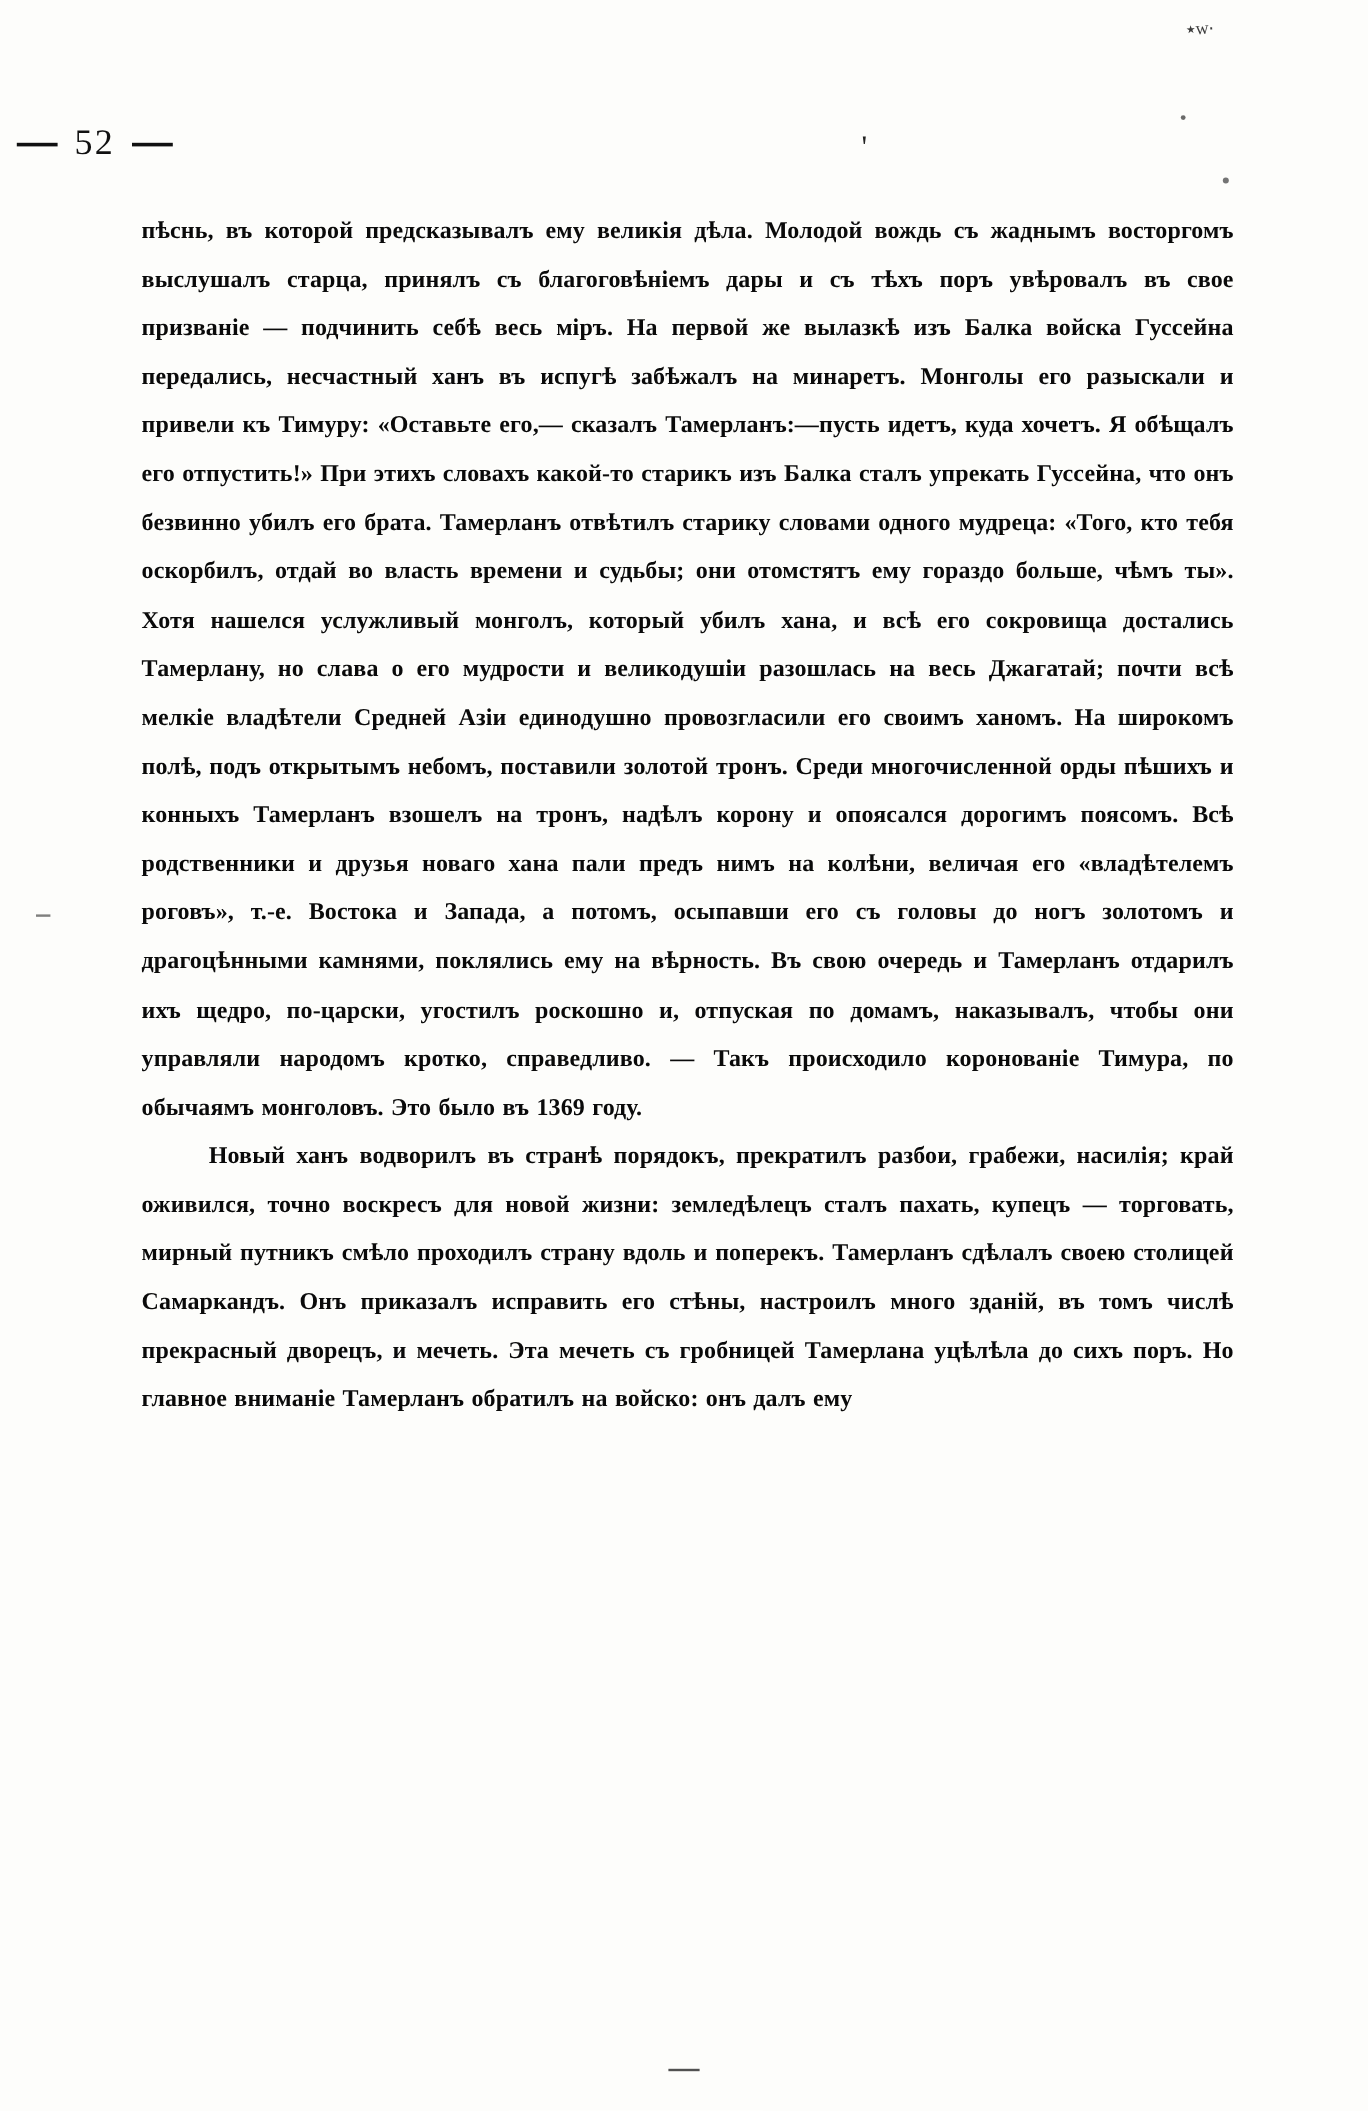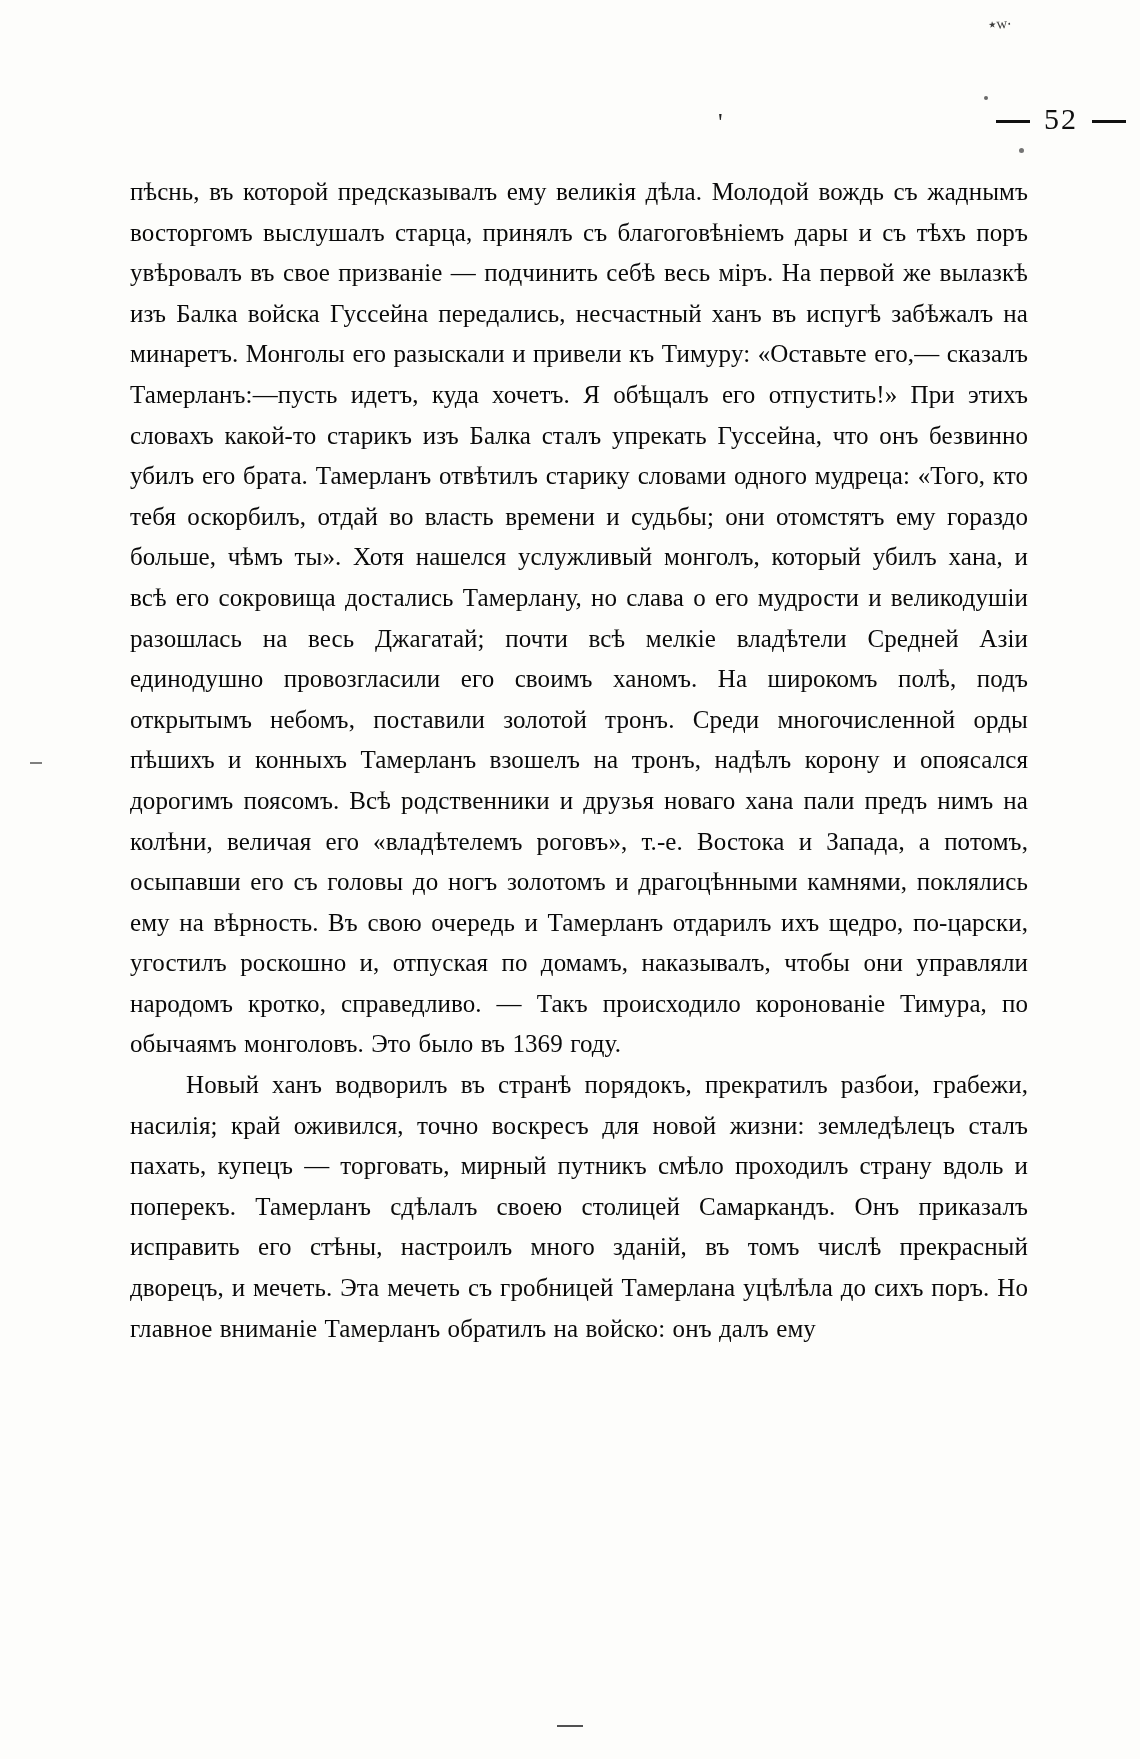--- a/index.html
+++ b/index.html
@@ -57,21 +57,21 @@
     width: 12px;
     height: 2px;
     background: #2b2b2b;
     opacity: 0.6;
   }
   .folio {
     position: absolute;
     top: 102px;
     left: 0;
     width: 1140px;
-    text-align: right;
+    text-align: left;
     font-size: 30px;
     letter-spacing: 2px;
     font-family: "Liberation Serif", serif;
   }
   .folio .rule {
     display: inline-block;
     vertical-align: 6px;
     width: 34px;
     height: 3px;
     background: #111;
@@ -84,28 +84,28 @@
     font-size: 26px;
     color: #222;
   }
   .body {
     position: absolute;
     top: 172px;
     left: 118px;
     width: 910px;
   }
   p.para {
-    margin: 0 0 0 12px;
-    font-size: 25px;
+    margin: 0 0 0 0;
+    font-size: 20px;
     line-height: 40.6px;
     text-align: justify;
     text-justify: inter-word;
     word-spacing: 1px;
     font-family: "Liberation Serif", "DejaVu Serif", serif;
-    font-weight: 400;
+    font-weight: 700;
     letter-spacing: 0.1px;
   }
   p.para.indent {
     text-indent: 56px;
   }
   
   .body p { color: #0a0a0a; }
   .footer-mark {
     position: absolute;
     bottom: 24px;

